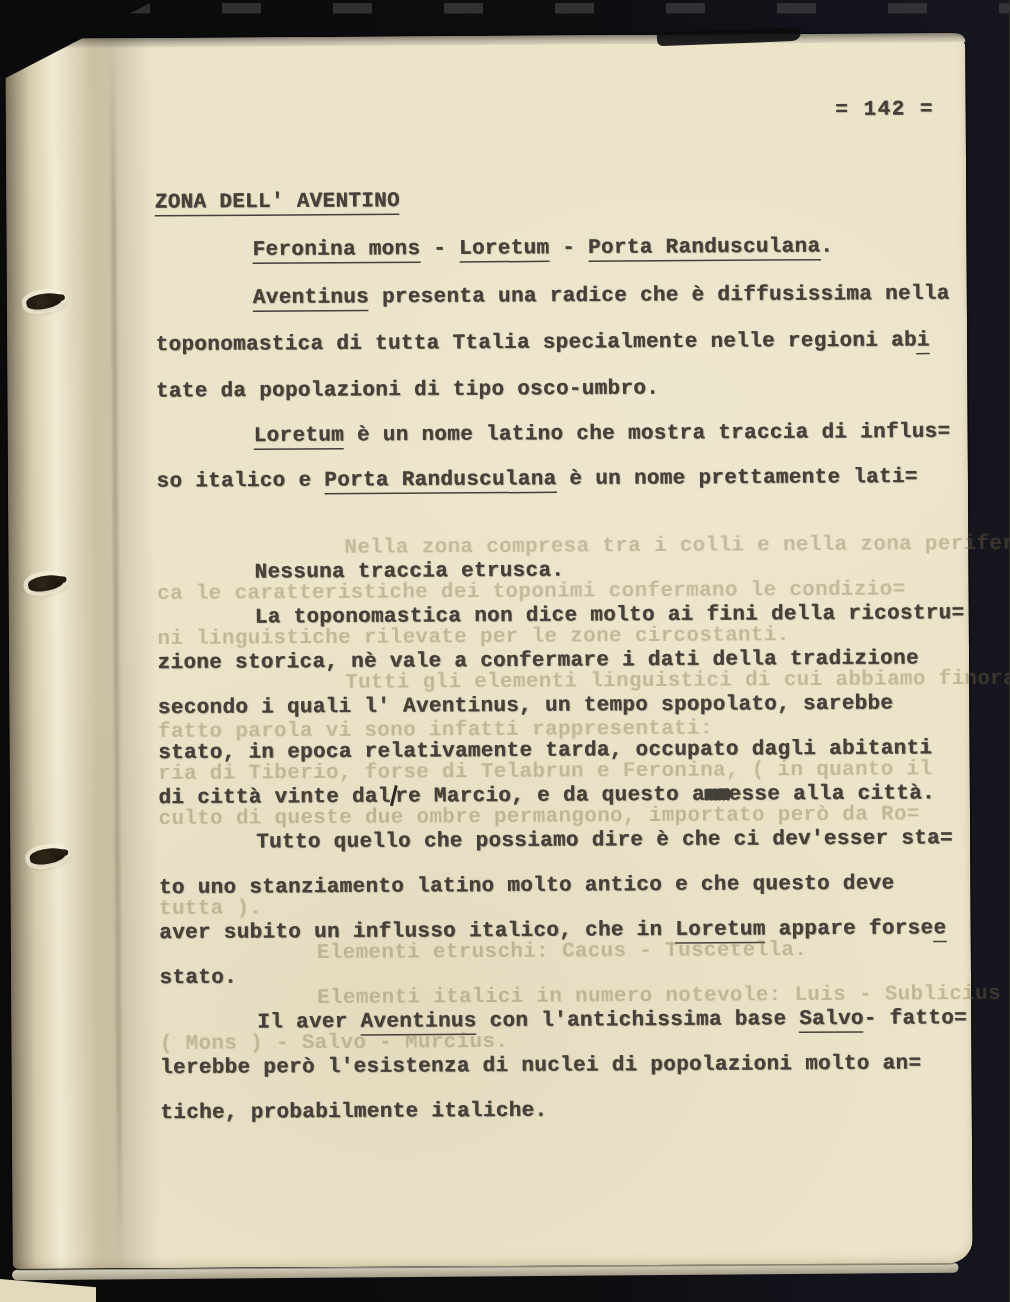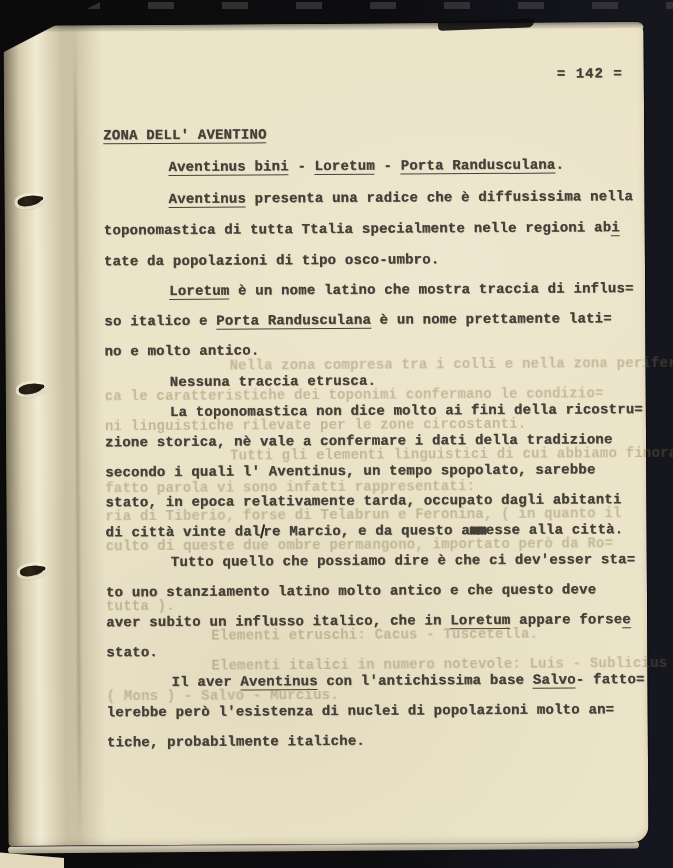--- a/index.html
+++ b/index.html
@@ -116,27 +116,26 @@
     <div class="gutter-shade"></div>
     <div class="crease"></div>
     <div id="stitches">
         <div class="stitch" style="top: 170px;"></div>
         <div class="stitch" style="top: 358px;"></div>
         <div class="stitch" style="top: 540px;"></div>
       </div>
     <div class="text-layer" id="text-layer">
         <div class="line pagenum" style="left: 509px; top: 43px; margin-left: 44px;"><span class="">= 142 =</span></div>
         <div class="line " style="left: 99px; top: 102px;"><span class="u ">ZONA DELL' AVENTINO</span></div>
-        <div class="line " style="left: 164px; top: 134px;"><span class="u ">Aventinus bini</span><span class=""> - </span><span class="u ">Loretum</span><span class=""> - </span><span class="u ">Porta Randusculana</span><span class="">.</span></div>
+        <div class="line " style="left: 164px; top: 134px;"><span class="u ">Feronina mons</span><span class=""> - </span><span class="u ">Loretum</span><span class=""> - </span><span class="u ">Porta Randusculana</span><span class="">.</span></div>
         <div class="line " style="left: 164px; top: 166px;"><span class="u ">Aventinus</span><span class=""> presenta una radice che è diffusissima nella</span></div>
         <div class="line " style="left: 99px; top: 197px;"><span class="">toponomastica di tutta Ttalia specialmente nelle regioni ab</span><span class="u ">i</span></div>
         <div class="line " style="left: 99px; top: 228px;"><span class="">tate da popolazioni di tipo osco-umbro.</span></div>
         <div class="line " style="left: 164px; top: 258px;"><span class="u ">Loretum</span><span class=""> è un nome latino che mostra traccia di influs=</span></div>
         <div class="line " style="left: 99px; top: 288px;"><span class="">so italico e </span><span class="u ">Porta Randusculana</span><span class=""> è un nome prettamente lati=</span></div>
-        <div class="line " style="left: 99px; top: 318px;"><span class="">no e molto antico.</span></div>
         <div class="line " style="left: 164px; top: 349px;"><span class="">Nessuna traccia etrusca.</span></div>
         <div class="line " style="left: 164px; top: 379px;"><span class="">La toponomastica non dice molto ai fini della ricostru=</span></div>
         <div class="line " style="left: 99px; top: 409px;"><span class="">zione storica, nè vale a confermare i dati della tradizione</span></div>
         <div class="line " style="left: 99px; top: 439px;"><span class="">secondo i quali l' Aventinus, un tempo spopolato, sarebbe</span></div>
         <div class="line " style="left: 99px; top: 469px;"><span class="">stato, in epoca relativamente tarda, occupato dagli abitanti</span></div>
         <div class="line " style="left: 99px; top: 499px;"><span class="">di città vinte dal</span><span class="pen"></span><span class="">re Marcio, e da questo a</span><span class="overstrike">mm</span><span class="">esse alla città.</span></div>
         <div class="line " style="left: 164px; top: 529px;"><span class="">Tutto quello che possiamo dire è che ci dev'esser sta=</span></div>
         <div class="line " style="left: 99px; top: 559px;"><span class="">to uno stanziamento latino molto antico e che questo deve</span></div>
         <div class="line " style="left: 99px; top: 589px;"><span class="">aver subito un influsso italico, che in </span><span class="u ">Loretum</span><span class=""> appare forse</span><span class="u ">e</span></div>
         <div class="line " style="left: 99px; top: 619px;"><span class="">stato.</span></div>

